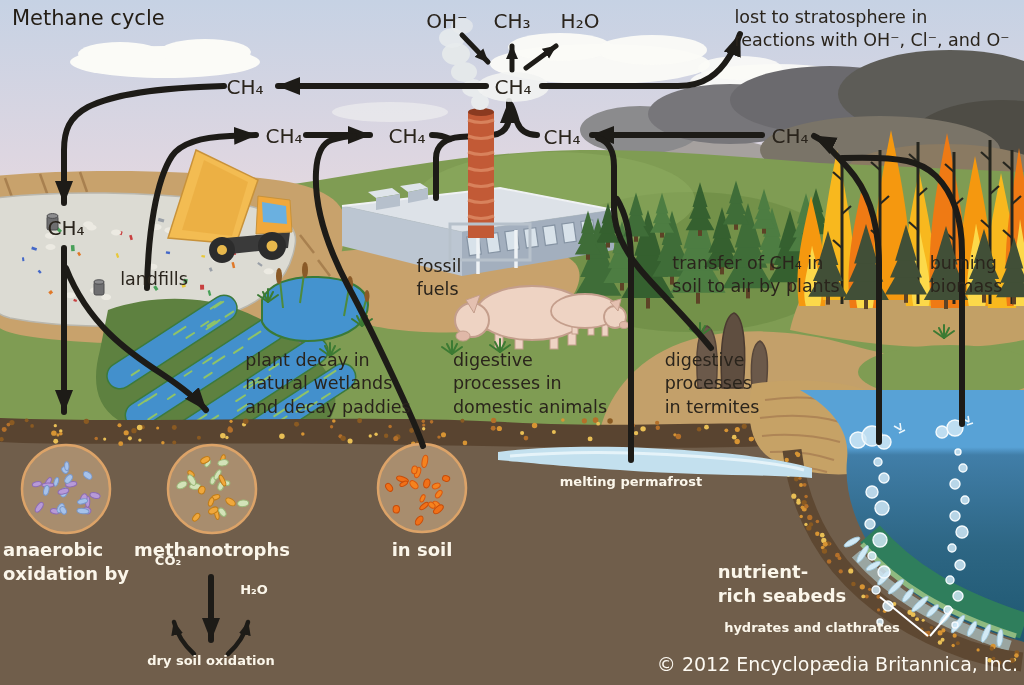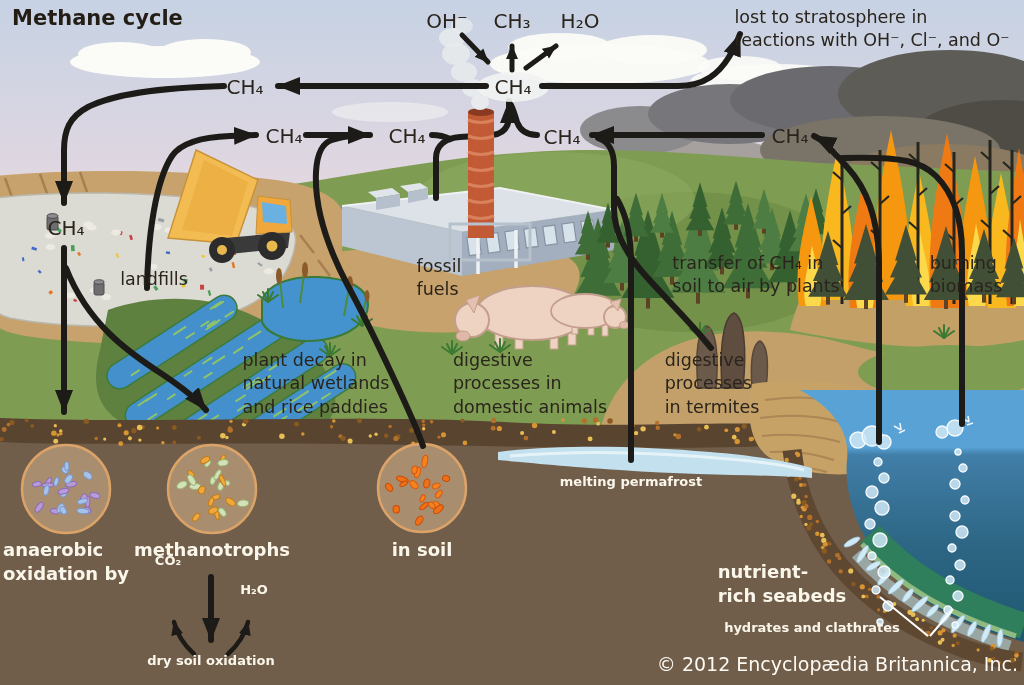--- a/index.html
+++ b/index.html
@@ -5,21 +5,21 @@
   *{margin:0;padding:0;box-sizing:border-box}
   body{font-family:"DejaVu Sans",sans-serif;background:#888}
   .stage{position:relative;width:1024px;height:685px;overflow:hidden;background:#cdd6e4;font-family:"DejaVu Sans",sans-serif}
   .stage svg{position:absolute;left:0;top:0}
   .lbl{position:absolute;transform:translateX(-50%);text-align:left;white-space:nowrap;
        font-size:17.5px;line-height:1.34;color:#2a241c}
   .lbl span{display:block}
   .w{color:#fbf6ea;font-weight:bold;font-size:18px;line-height:1.33}
   .mol{font-size:20px;color:#2a241c}
   .big{font-size:13px}
-  .title{position:absolute;left:12px;top:6px;font-size:21px;font-weight:bold;color:#231d15}
+  .title{position:absolute;left:12px;top:6px;font-size:21px;font-weight:normal;color:#231d15}
   .copy{position:absolute;right:6px;top:653px;font-size:19px;color:#fdfaf3}
 </style>
 </head>
 <body>
 
 <div class="stage">
 
 <svg id="scene" width="1024" height="685" viewBox="0 0 1024 685">
   <defs>
     <linearGradient id="skyG" x1="0" y1="0" x2="0" y2="1">
@@ -846,24 +846,24 @@
 <div class="lbl mol" style="left:562px;top:124px">CH₄</div>
 <div class="lbl mol" style="left:790px;top:123px">CH₄</div>
 
 <div class="lbl" style="left:154px;top:268px">
   <span>landfills</span>
 </div>
 <div class="lbl" style="left:439px;top:255px">
   <span>fossil</span>
   <span>fuels</span>
 </div>
-<div class="lbl" style="left:316px;top:349px">
+<div class="lbl" style="left:328px;top:349px">
   <span>plant decay in</span>
   <span>natural wetlands</span>
-  <span>and rice paddies</span>
+  <span>and decay paddies</span>
 </div>
 <div class="lbl" style="left:530px;top:349px">
   <span>digestive</span>
   <span>processes in</span>
   <span>domestic animals</span>
 </div>
 <div class="lbl" style="left:712px;top:349px">
   <span>digestive</span>
   <span>processes</span>
   <span>in termites</span>

